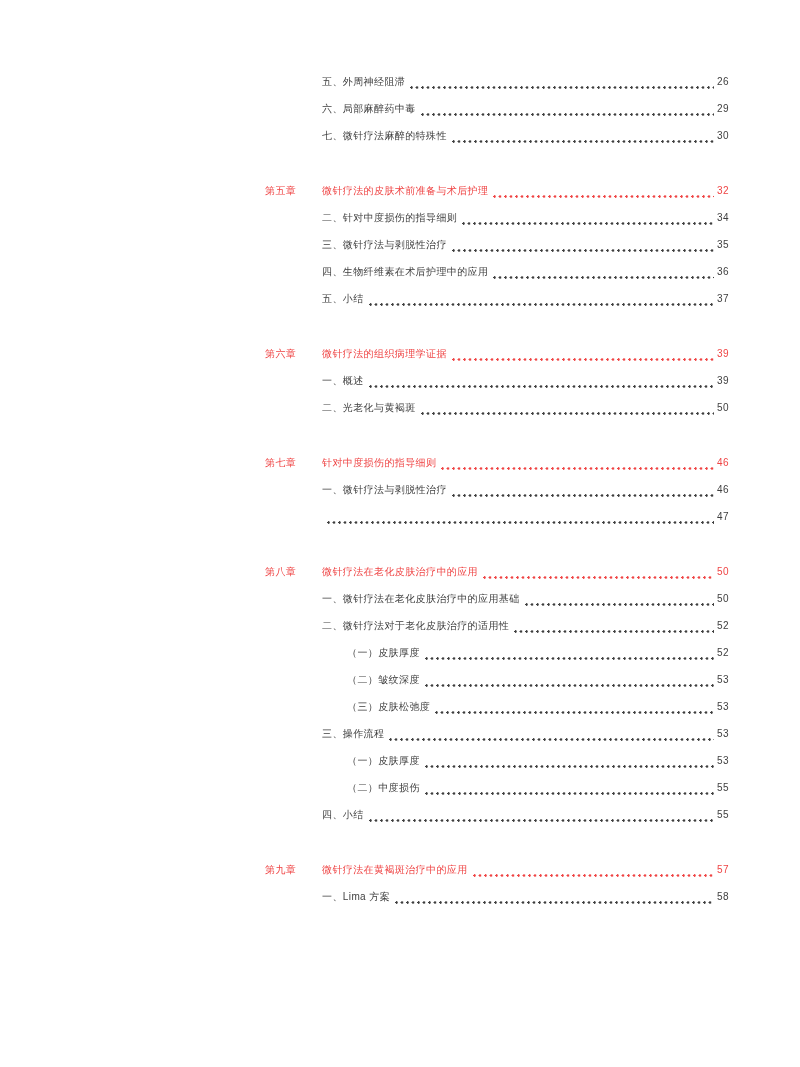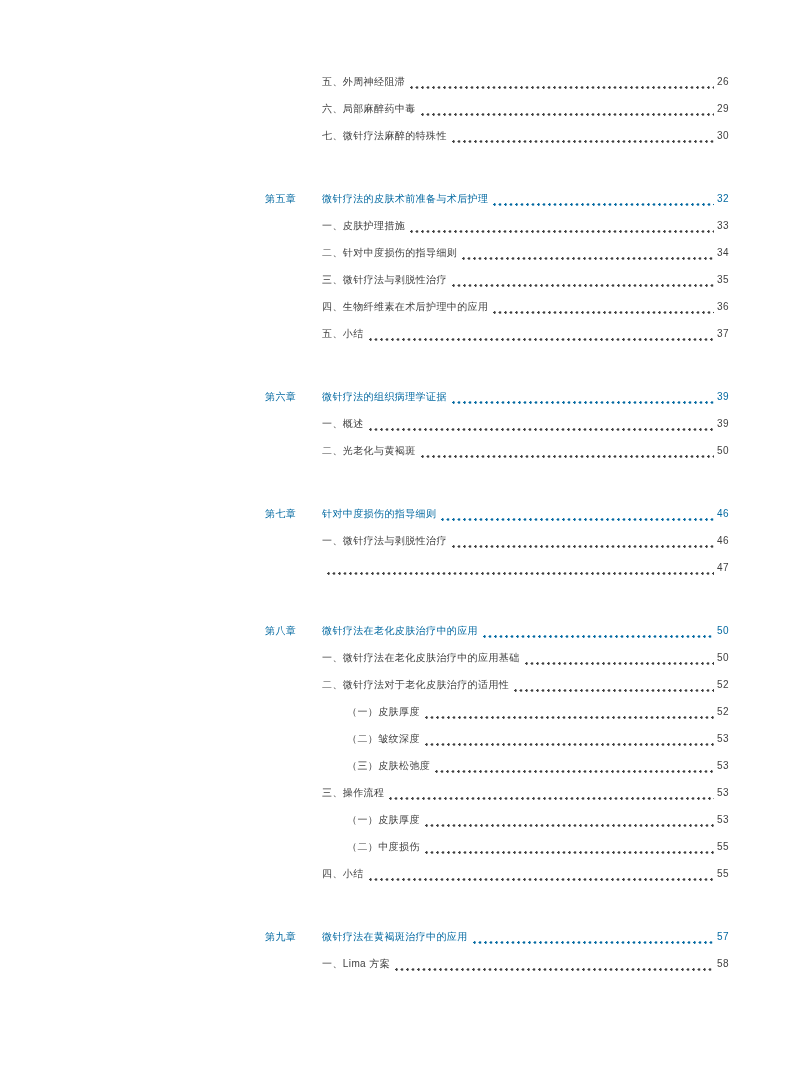--- a/index.html
+++ b/index.html
@@ -23,22 +23,22 @@
   .row {
     display: flex;
     align-items: baseline;
     height: 27px;
     line-height: 27px;
     font-size: 10px;
     letter-spacing: 0.4px;
     color: #3e3e3e;
   }
   .row.chapter {
-    margin-top: 36px;
-    color: #0369a1;
+    margin-top: 28px;
+    color: #ef4444;
   }
   .chap-label {
     flex: none;
     width: 57px;
     white-space: nowrap;
   }
   .row.item    { padding-left: 57px; }
   .row.subitem { padding-left: 82px; }
   .title {
     flex: none;
@@ -85,26 +85,20 @@
     <span class="pagenum">30</span>
   </div>
       <div class="row chapter">
     <span class="chap-label">第五章</span>
     <span class="title">微针疗法的皮肤术前准备与术后护理</span>
     <span class="dots"></span>
     <span class="pagenum">32</span>
   </div>
       <div class="row item">
 
-    <span class="title">一、皮肤护理措施</span>
-    <span class="dots"></span>
-    <span class="pagenum">33</span>
-  </div>
-      <div class="row item">
-
     <span class="title">二、针对中度损伤的指导细则</span>
     <span class="dots"></span>
     <span class="pagenum">34</span>
   </div>
       <div class="row item">
 
     <span class="title">三、微针疗法与剥脱性治疗</span>
     <span class="dots"></span>
     <span class="pagenum">35</span>
   </div>

